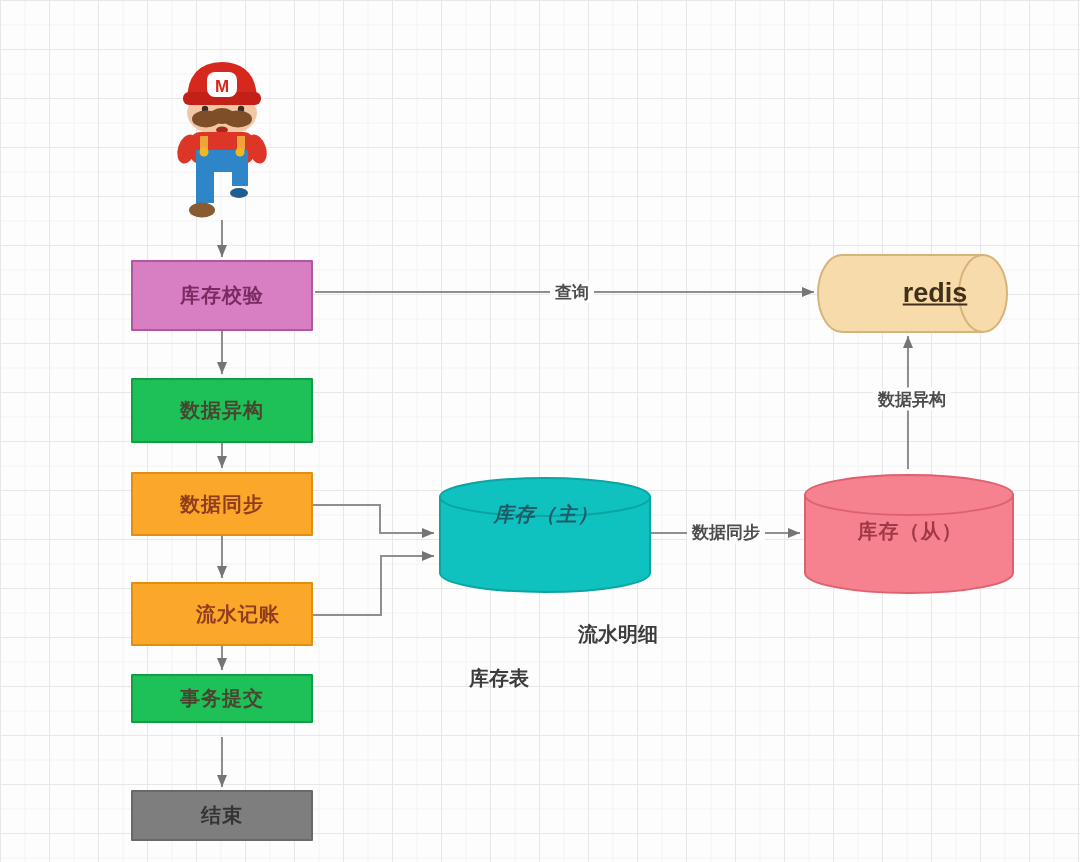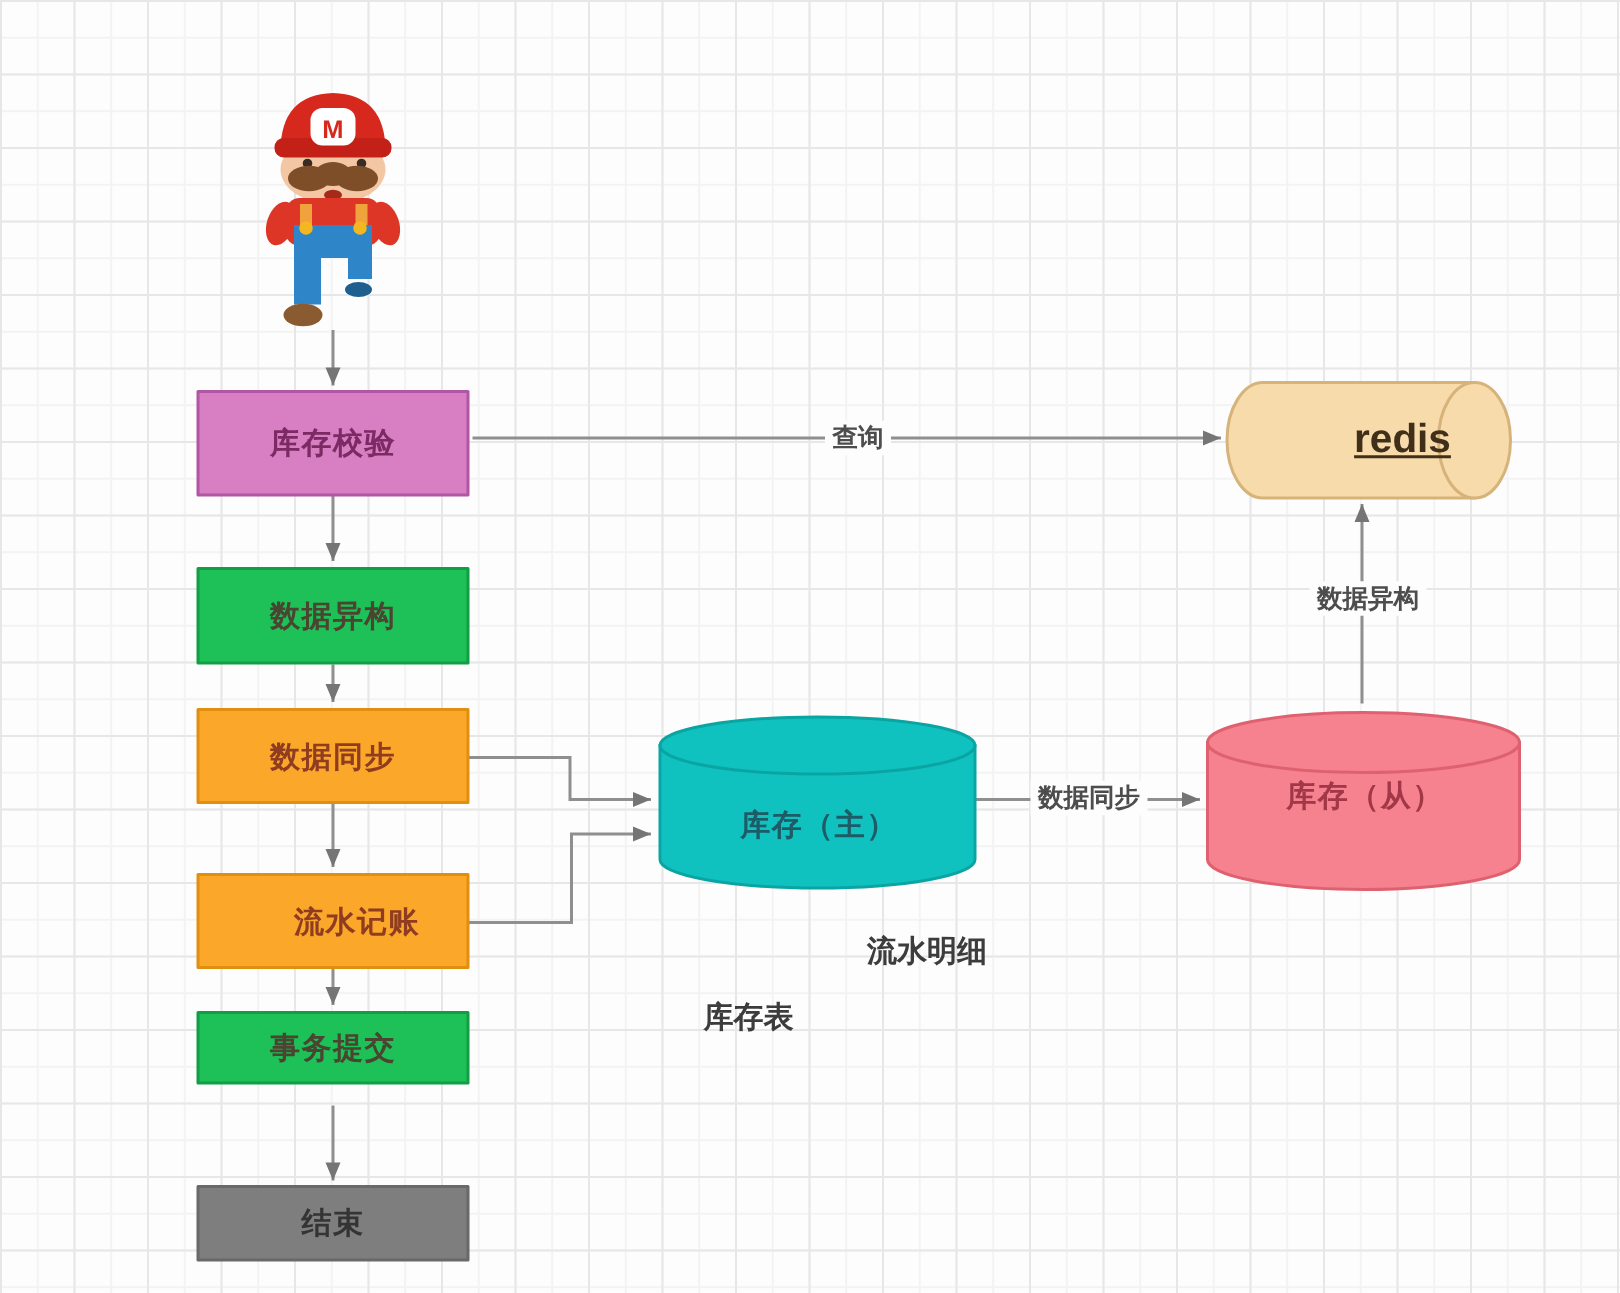--- a/index.html
+++ b/index.html
@@ -21,21 +21,21 @@
     font-weight:bold;font-size:20px;letter-spacing:1px;
     border:2px solid;border-radius:1px;
   }
   .node-check {top:260px;height:71px;background:#d77fc2;border-color:#b156a5;color:#7c2a63;}
   .node-begin {top:378px;height:65px;background:#1ec158;border-color:#119e45;color:#4a4430;}
   .node-deduct{top:472px;height:64px;background:#fba72a;border-color:#e18f0f;color:#8f3c20;}
   .node-ledger{top:582px;height:64px;background:#fba72a;border-color:#e18f0f;color:#8f3c20;padding-left:32px;}
   .node-commit{top:674px;height:49px;background:#1ec158;border-color:#119e45;color:#4a4430;}
   .node-end   {top:790px;height:51px;background:#7e7e7e;border-color:#696969;color:#343434;}
   .cyl-label{position:absolute;transform:translate(-50%,-50%);font-weight:bold;font-size:20px;letter-spacing:1px;white-space:nowrap;}
-  .lbl-master{left:546px;top:550px;color:#1d5c66;}
+  .lbl-master{left:546px;top:514px;color:#1d5c66;font-style:italic;}
   .lbl-slave {left:910px;top:531px;color:#a23847;}
   .lbl-redis {left:935px;top:293px;color:#40301a;font-size:27px;letter-spacing:0;text-decoration:underline;}
   .edge-label{
     position:absolute;transform:translate(-50%,-50%);
     background:#fdfdfd;padding:0 5px;font-weight:bold;font-size:17px;color:#4d4d4d;white-space:nowrap;
   }
   .lbl-query {left:572px;top:292px;}
   .lbl-sync  {left:726px;top:532px;}
   .lbl-hetero{left:912px;top:399px;}
   .note{position:absolute;transform:translate(-50%,-50%);font-weight:bold;font-size:20px;color:#3c3c3c;white-space:nowrap;}

